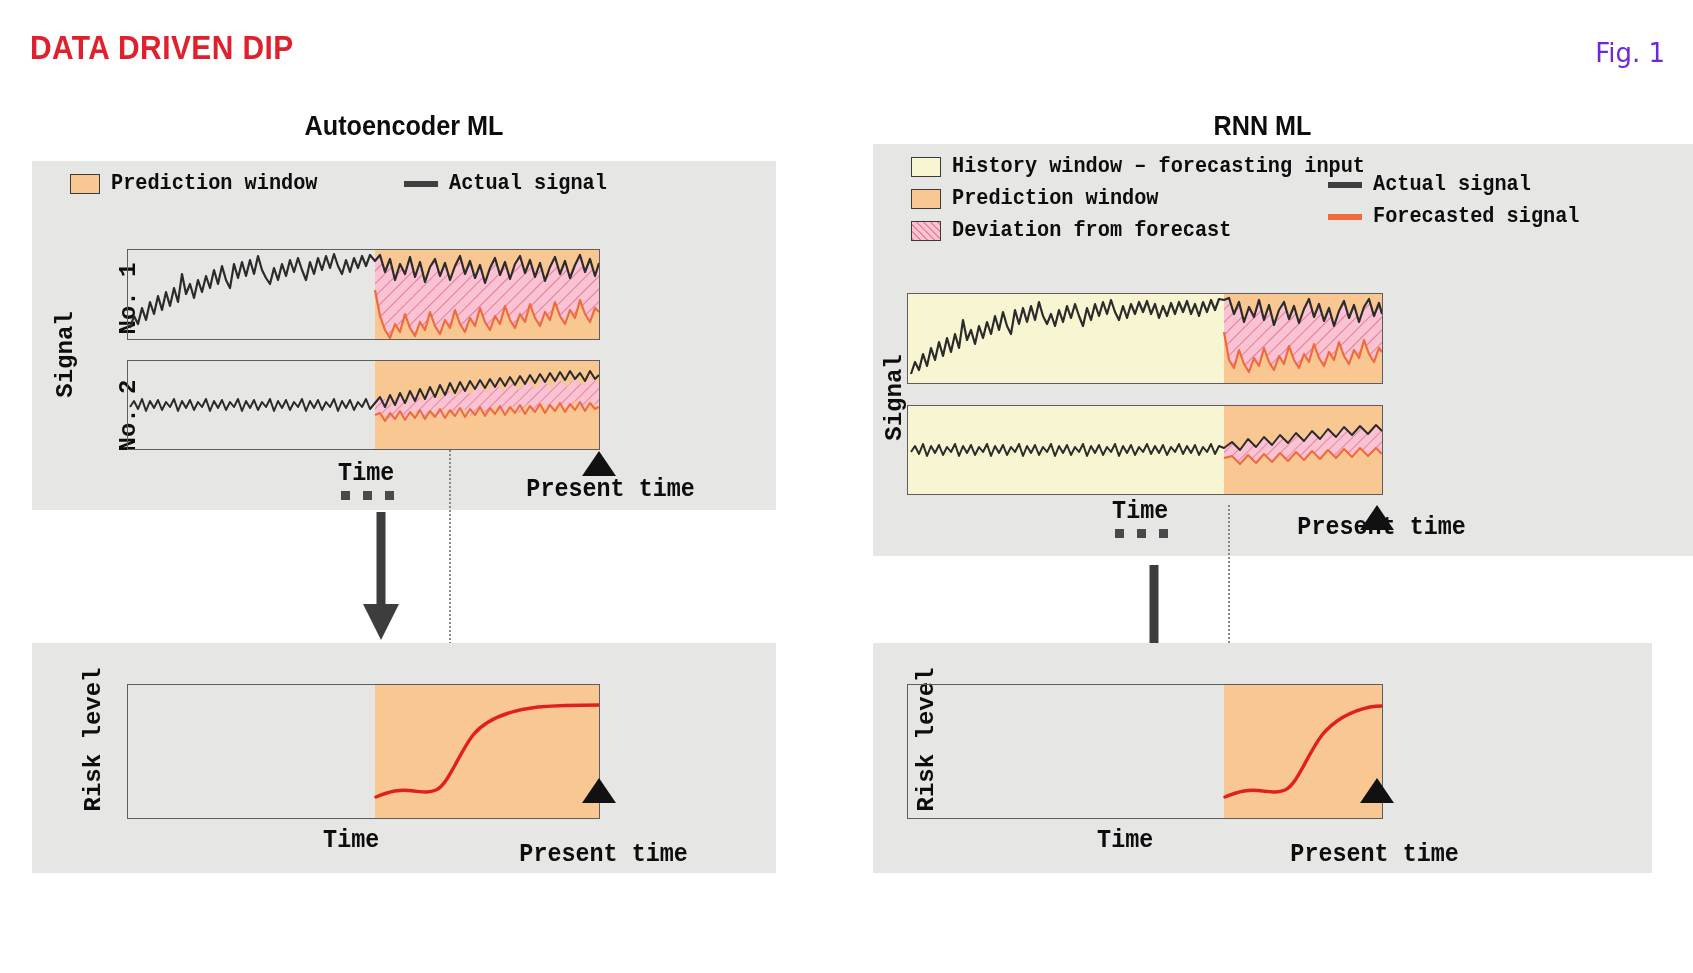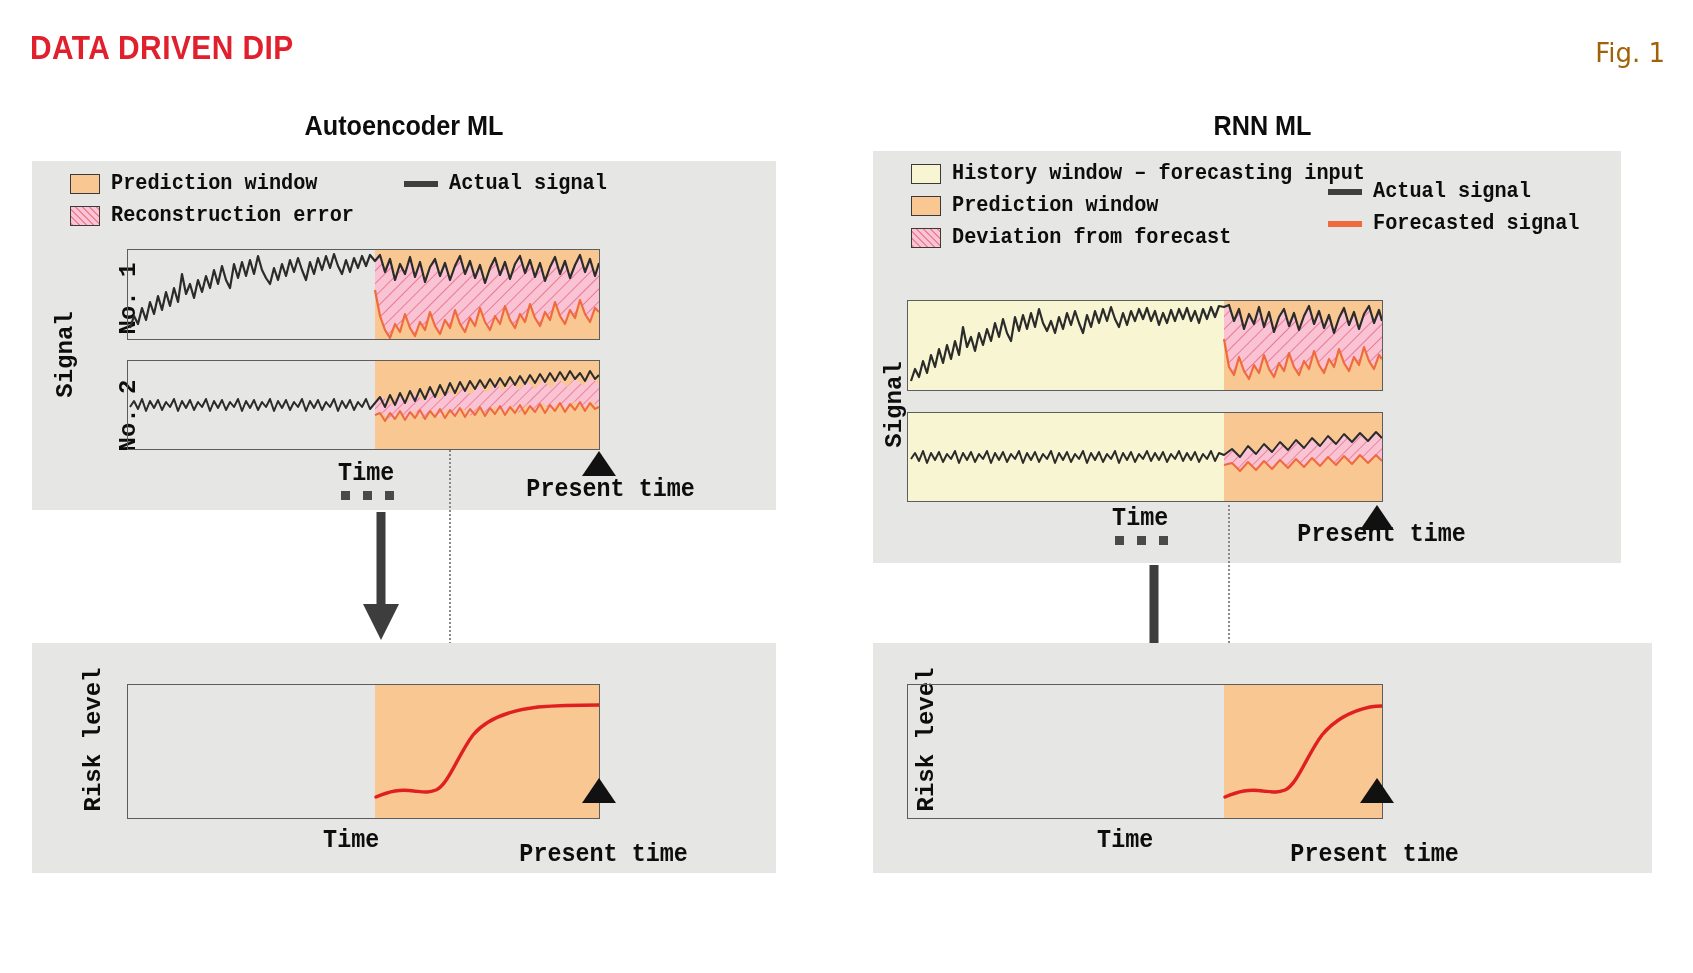--- a/index.html
+++ b/index.html
@@ -2,21 +2,21 @@
 <html><head>
 <meta charset="utf-8">
 <style>
   html,body{margin:0;padding:0;background:#ffffff;}
   body{width:1693px;height:973px;position:relative;overflow:hidden;
        font-family:"Liberation Sans", sans-serif;-webkit-font-smoothing:antialiased;}
 
   #brand{position:absolute;left:30px;top:28px;font-size:34px;font-weight:bold;
          letter-spacing:0.5px;color:#e1202e;font-family:"Liberation Sans",sans-serif;
          transform:scaleX(.88);transform-origin:left center;}
-  #figlabel{position:absolute;right:28px;top:38px;font-size:26px;color:#a16207;
+  #figlabel{position:absolute;right:28px;top:38px;font-size:26px;color:#6d28d9;
             font-family:"DejaVu Sans",sans-serif;}
 
   .col-title{position:absolute;font-size:28px;font-weight:bold;color:#0d0d0d;
              text-align:center;transform:scaleX(.9);}
 
   .gpanel{position:absolute;background:#e6e6e4;font-family:Liberation Mono, monospace;}
 
   
   .legend{position:absolute;}
   .lg-row{display:flex;align-items:center;margin-bottom:5px;height:27px;}
@@ -58,24 +58,20 @@
 
 <div class="col-title" style="left:32px;top:110px;width:744px;">Autoencoder ML</div>
 
 <div class="gpanel" style="left:32px;top:161px;width:744px;height:349px;">
 
   <div class="legend" style="left:38px;top:9px;">
     <div class="lg-row">
       <span class="sw sw-orange"></span>
       <span class="lg-label">Prediction window</span>
     </div>
-    <div class="lg-row">
-      <span class="sw sw-pink"></span>
-      <span class="lg-label">Reconstruction error</span>
-    </div>
   </div>
   <div class="legend" style="left:372px;top:9px;">
     <div class="lg-row">
       <span class="lineswatch"></span>
       <span class="lg-label">Actual signal</span>
     </div>
   </div>
 
   <div class="vlabel rot" style="left:-12px;top:180px;width:90px;text-align:center;">Signal</div>
   <div class="vlabel rot" style="left:57px;top:124px;width:78px;text-align:center;">No. 1</div>
@@ -144,21 +140,21 @@
     </svg>
   </div>
 
   <div class="tlabel" style="left:288px;top:182px;">Time</div>
   <div class="tlabel" style="left:478px;top:196px;">Present time</div>
 </div>
 <div class="tri" style="left:582px;top:778px;"></div>
 
 <div class="col-title" style="left:873px;top:110px;width:779px;">RNN ML</div>
 
-<div class="gpanel" style="left:873px;top:151px;width:748px;height:412px;">
+<div class="gpanel" style="left:873px;top:144px;width:821px;height:412px;">
 
   <div class="legend" style="left:38px;top:9px;">
     <div class="lg-row">
       <span class="sw sw-yellow"></span>
       <span class="lg-label">History window – forecasting input</span>
     </div>
     <div class="lg-row">
       <span class="sw sw-orange"></span>
       <span class="lg-label">Prediction window</span>
     </div>

